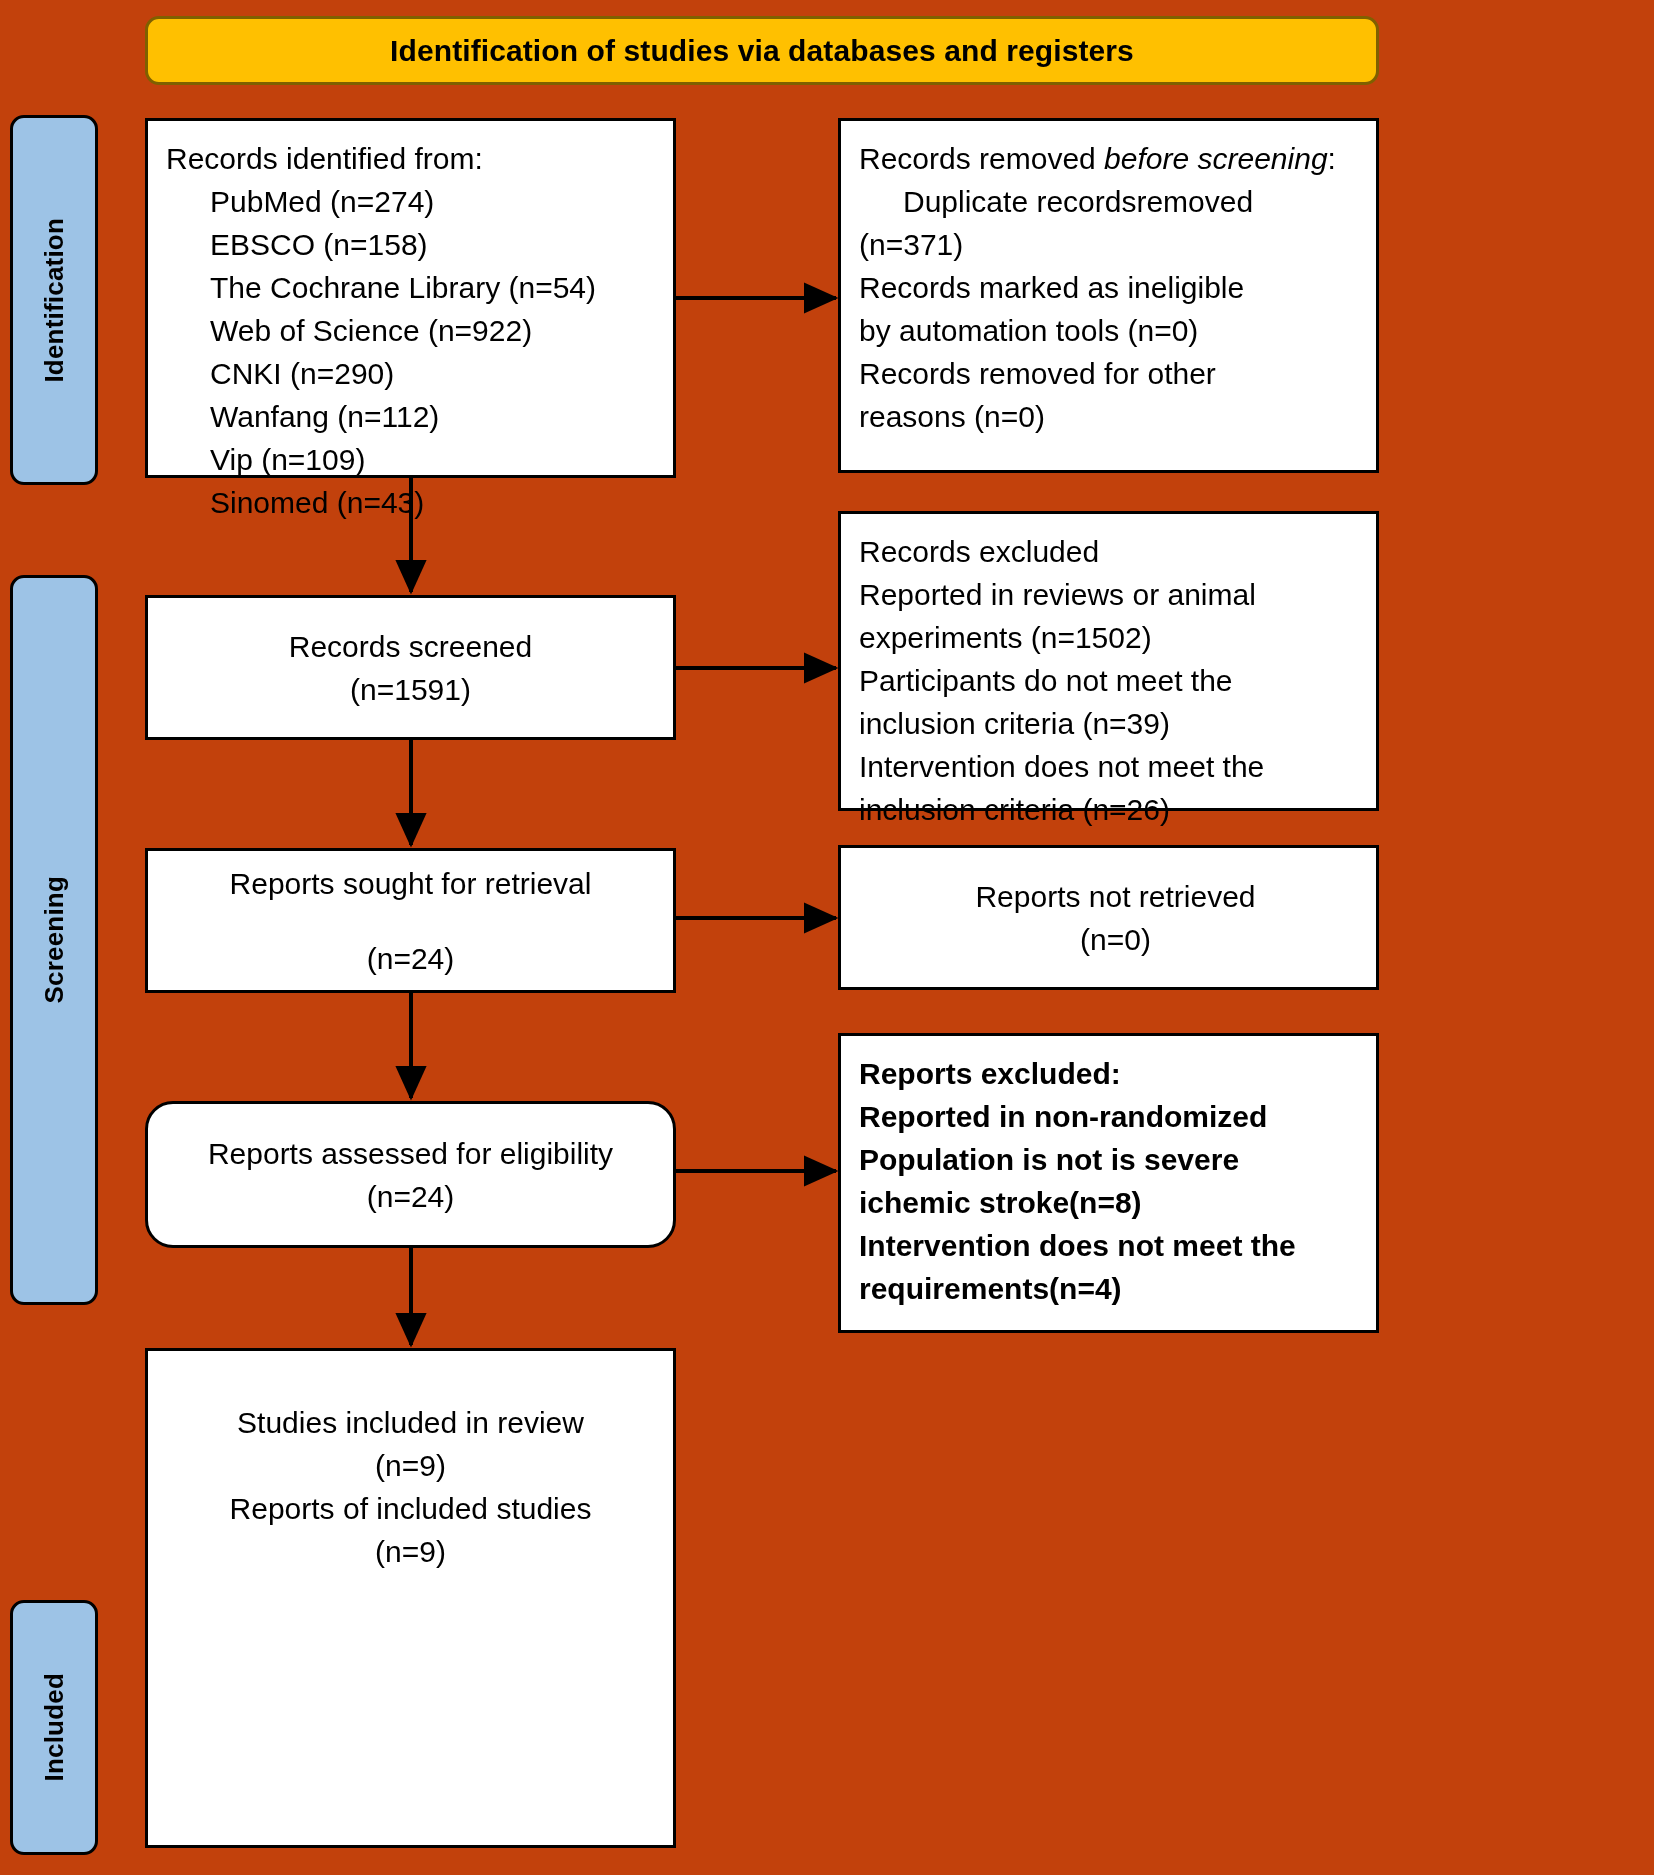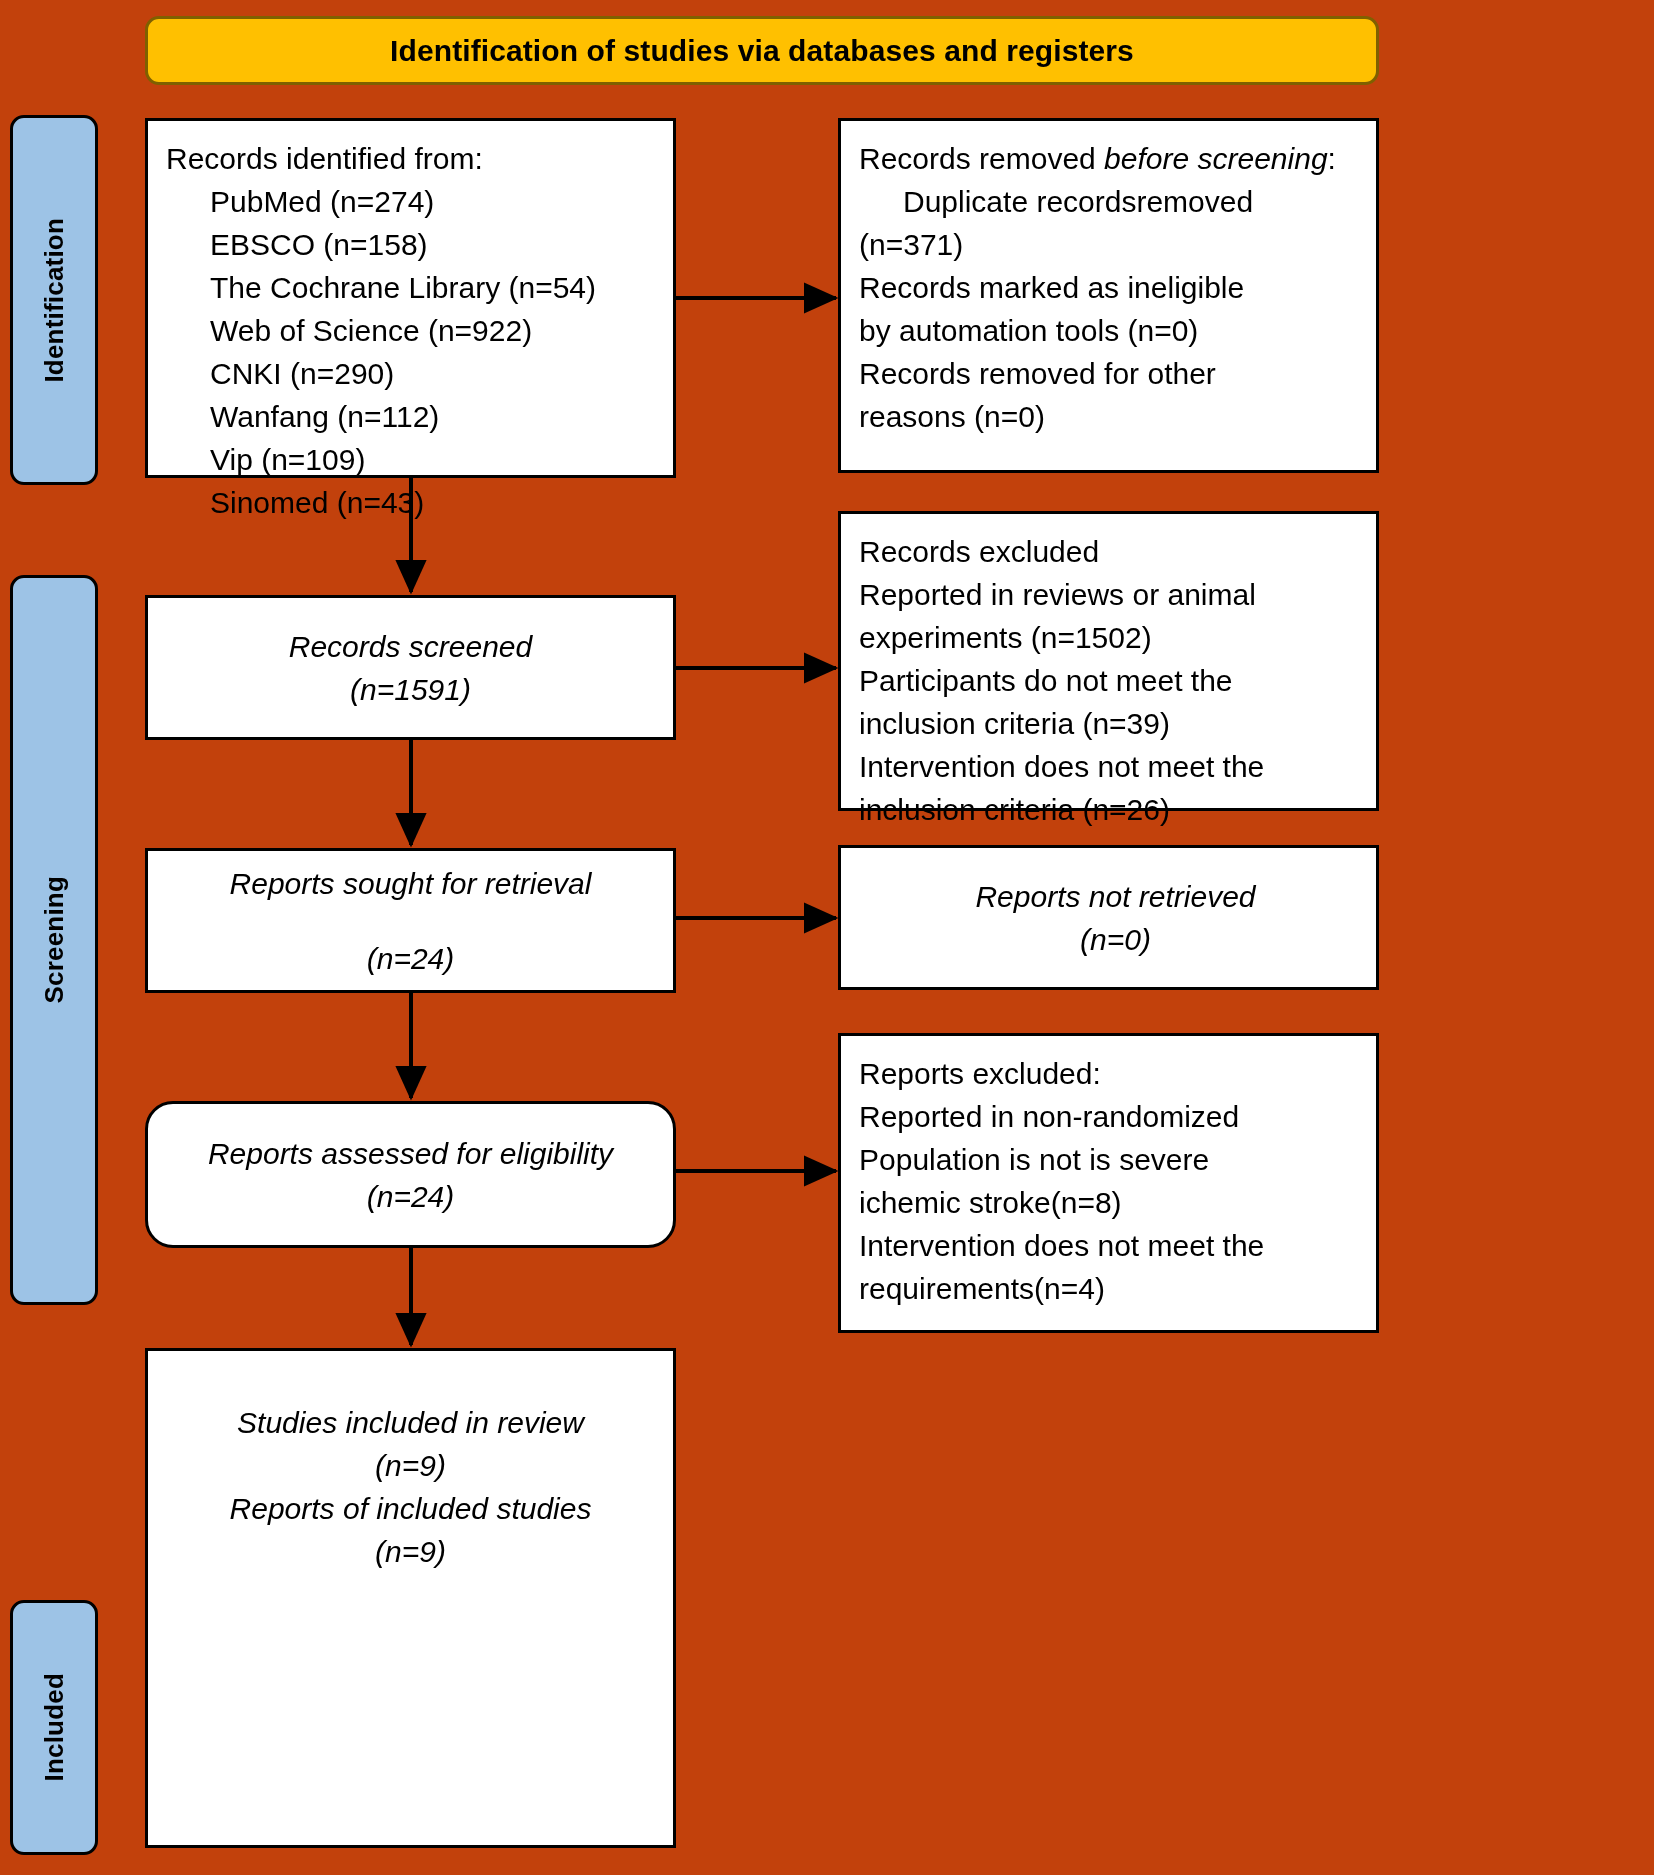--- a/index.html
+++ b/index.html
@@ -72,21 +72,21 @@
     box-sizing: border-box;
     padding: 16px 18px;
   }
   .box-line {
     font-size: 30px;
     line-height: 43px;
     color: #000000;
     white-space: pre-wrap;
   }
   .indent-1 { padding-left: 44px; }
-  .center { text-align: center; font-style: italic; }
+  .center { text-align: center; }
   .ital { font-style: italic; }
 
   
   #connectors {
     position: absolute;
     left: 0;
     top: 0;
     width: 1654px;
     height: 1875px;
     pointer-events: none;
@@ -182,21 +182,21 @@
   <div class="box" style="left:838px; top:845px; width:541px; height:145px; display:flex; flex-direction:column; justify-content:center;padding-left:32px;">
     <div class="box-line center">Reports not retrieved</div>
     <div class="box-line center">(n=0)</div>
   </div>
 
   <div class="box" style="left:145px; top:1101px; width:531px; height:147px; display:flex; flex-direction:column; justify-content:center;border-radius:28px;">
     <div class="box-line center">Reports assessed for eligibility</div>
     <div class="box-line center">(n=24)</div>
   </div>
 
-  <div class="box" style="left:838px; top:1033px; width:541px; height:300px;">
+  <div class="box" style="left:838px; top:1033px; width:541px; height:300px;font-weight:bold;">
     <div class="box-line">Reports excluded:</div>
     <div class="box-line">Reported in non-randomized</div>
     <div class="box-line">Population is not is severe</div>
     <div class="box-line">ichemic stroke(n=8)</div>
     <div class="box-line">Intervention does not meet the</div>
     <div class="box-line">requirements(n=4)</div>
   </div>
 
   <div class="box" style="left:145px; top:1348px; width:531px; height:500px; display:flex; flex-direction:column; justify-content:flex-start; padding-top:50px;">
     <div class="box-line center">Studies included in review</div>

